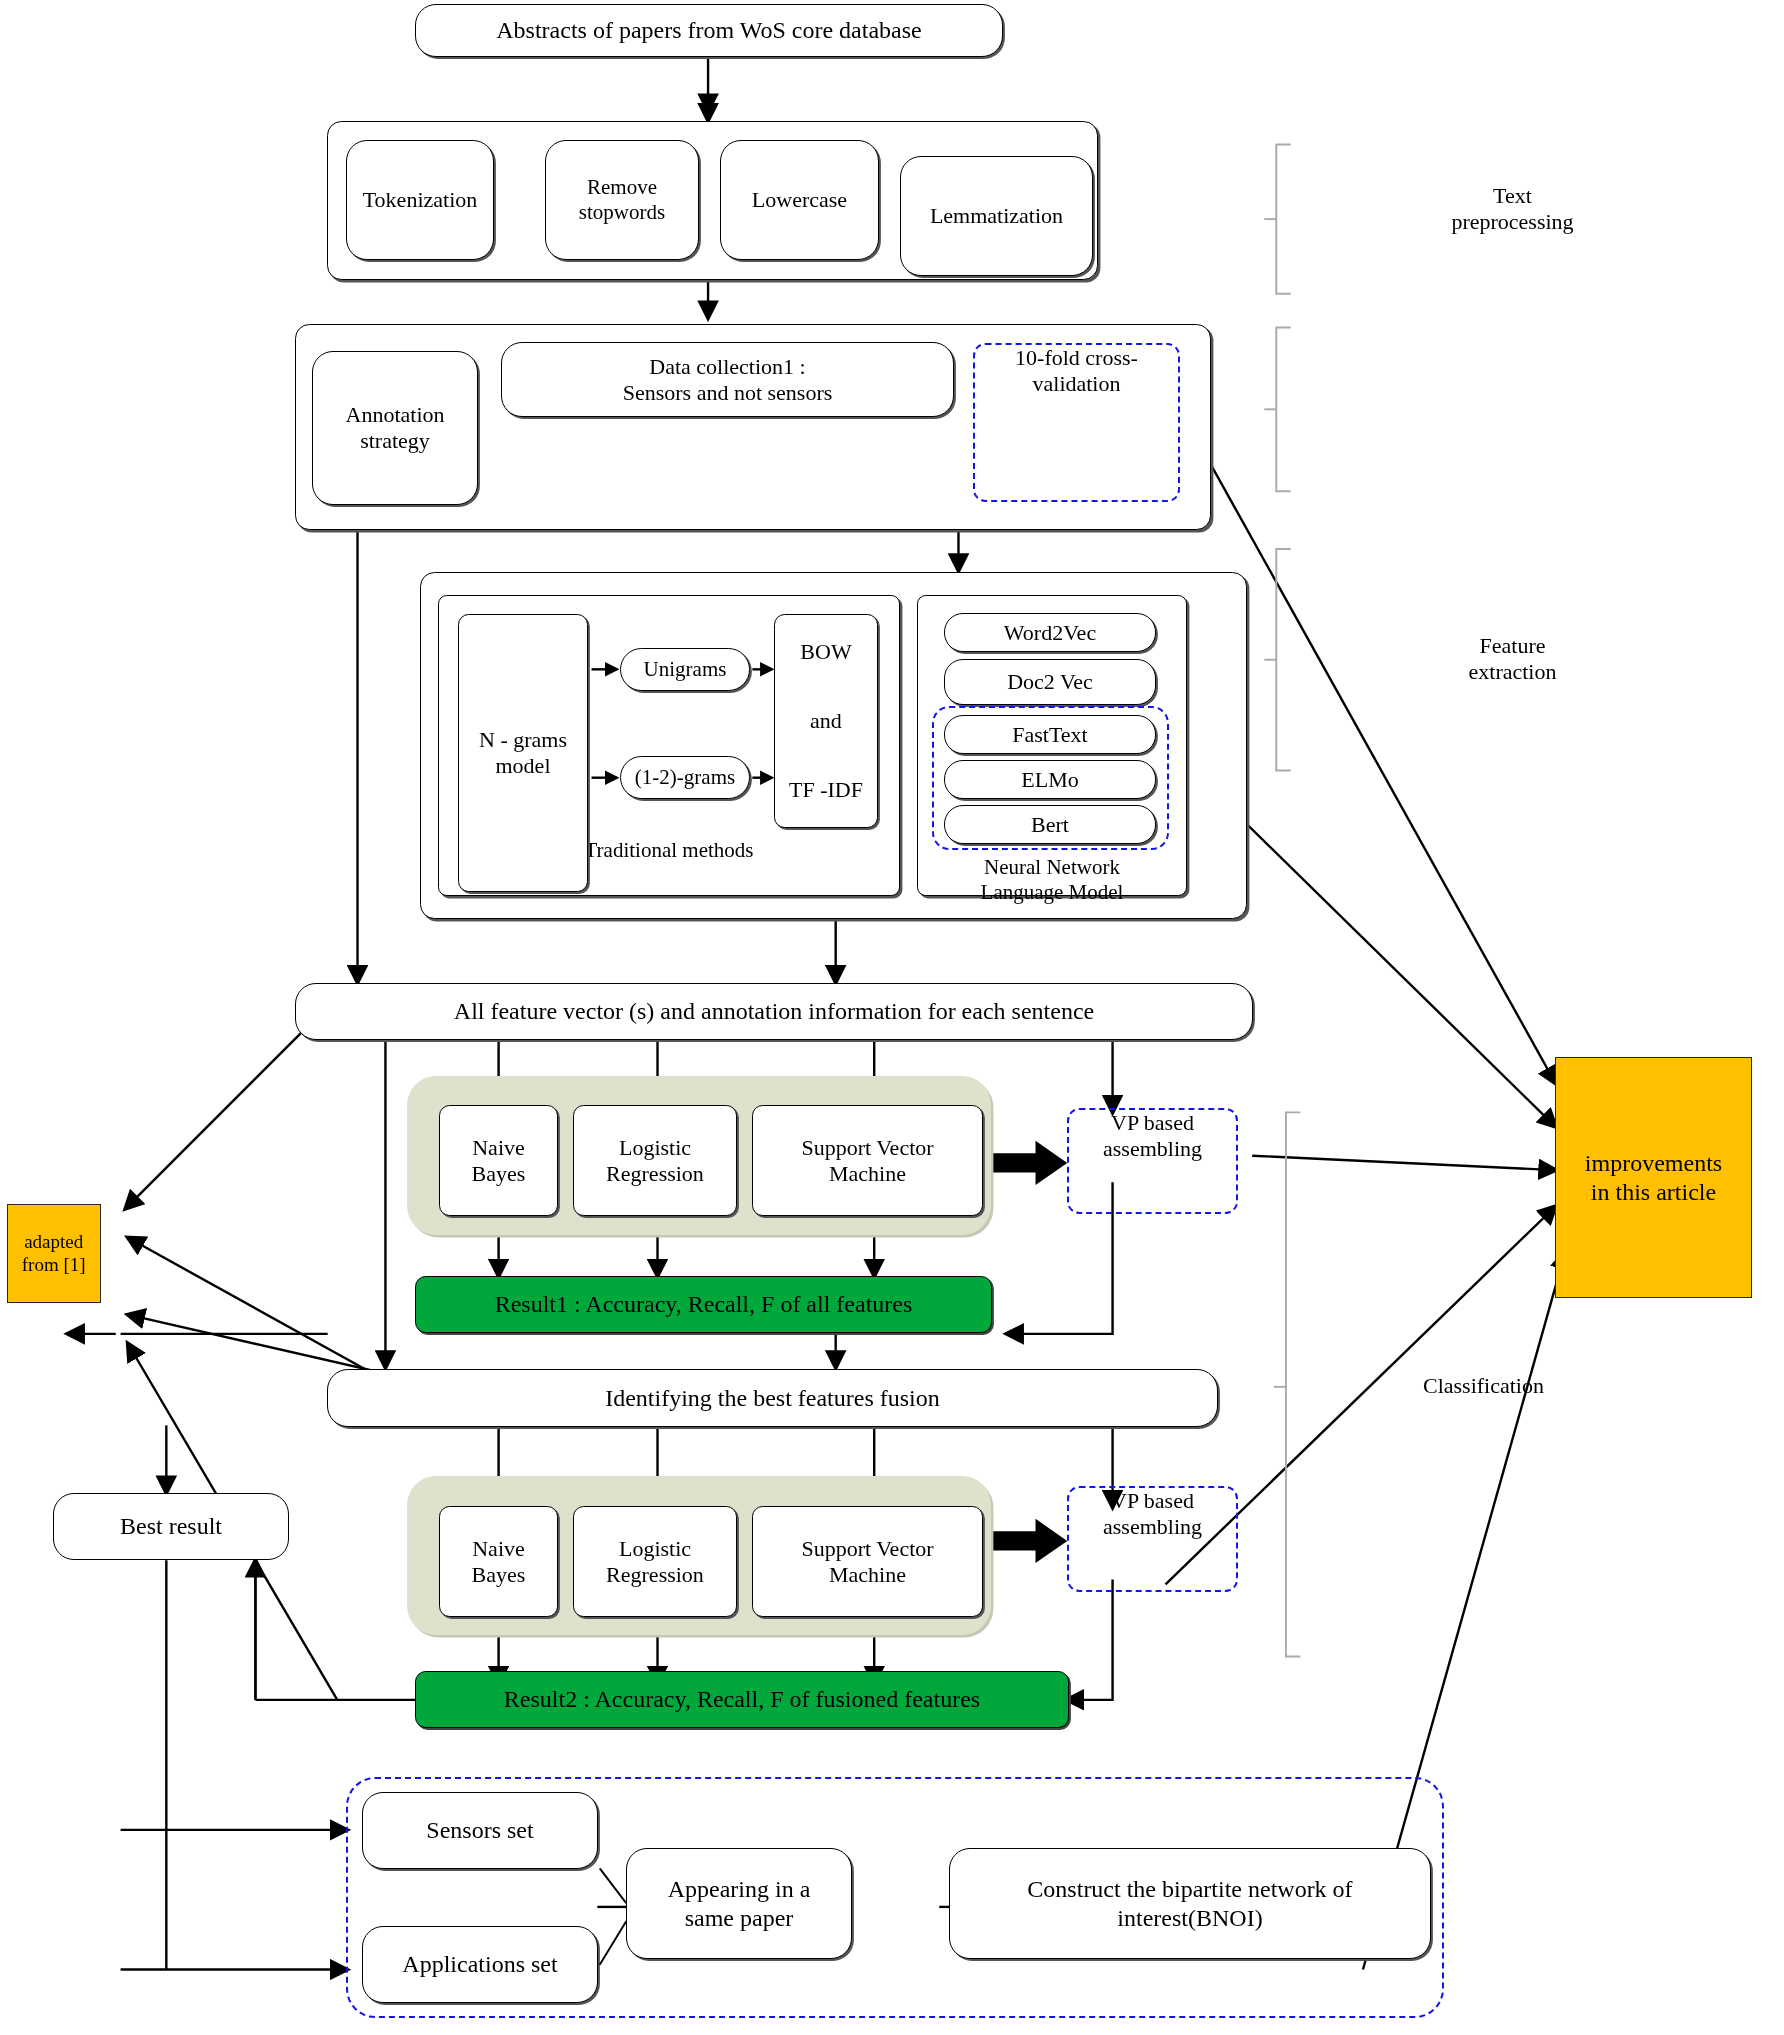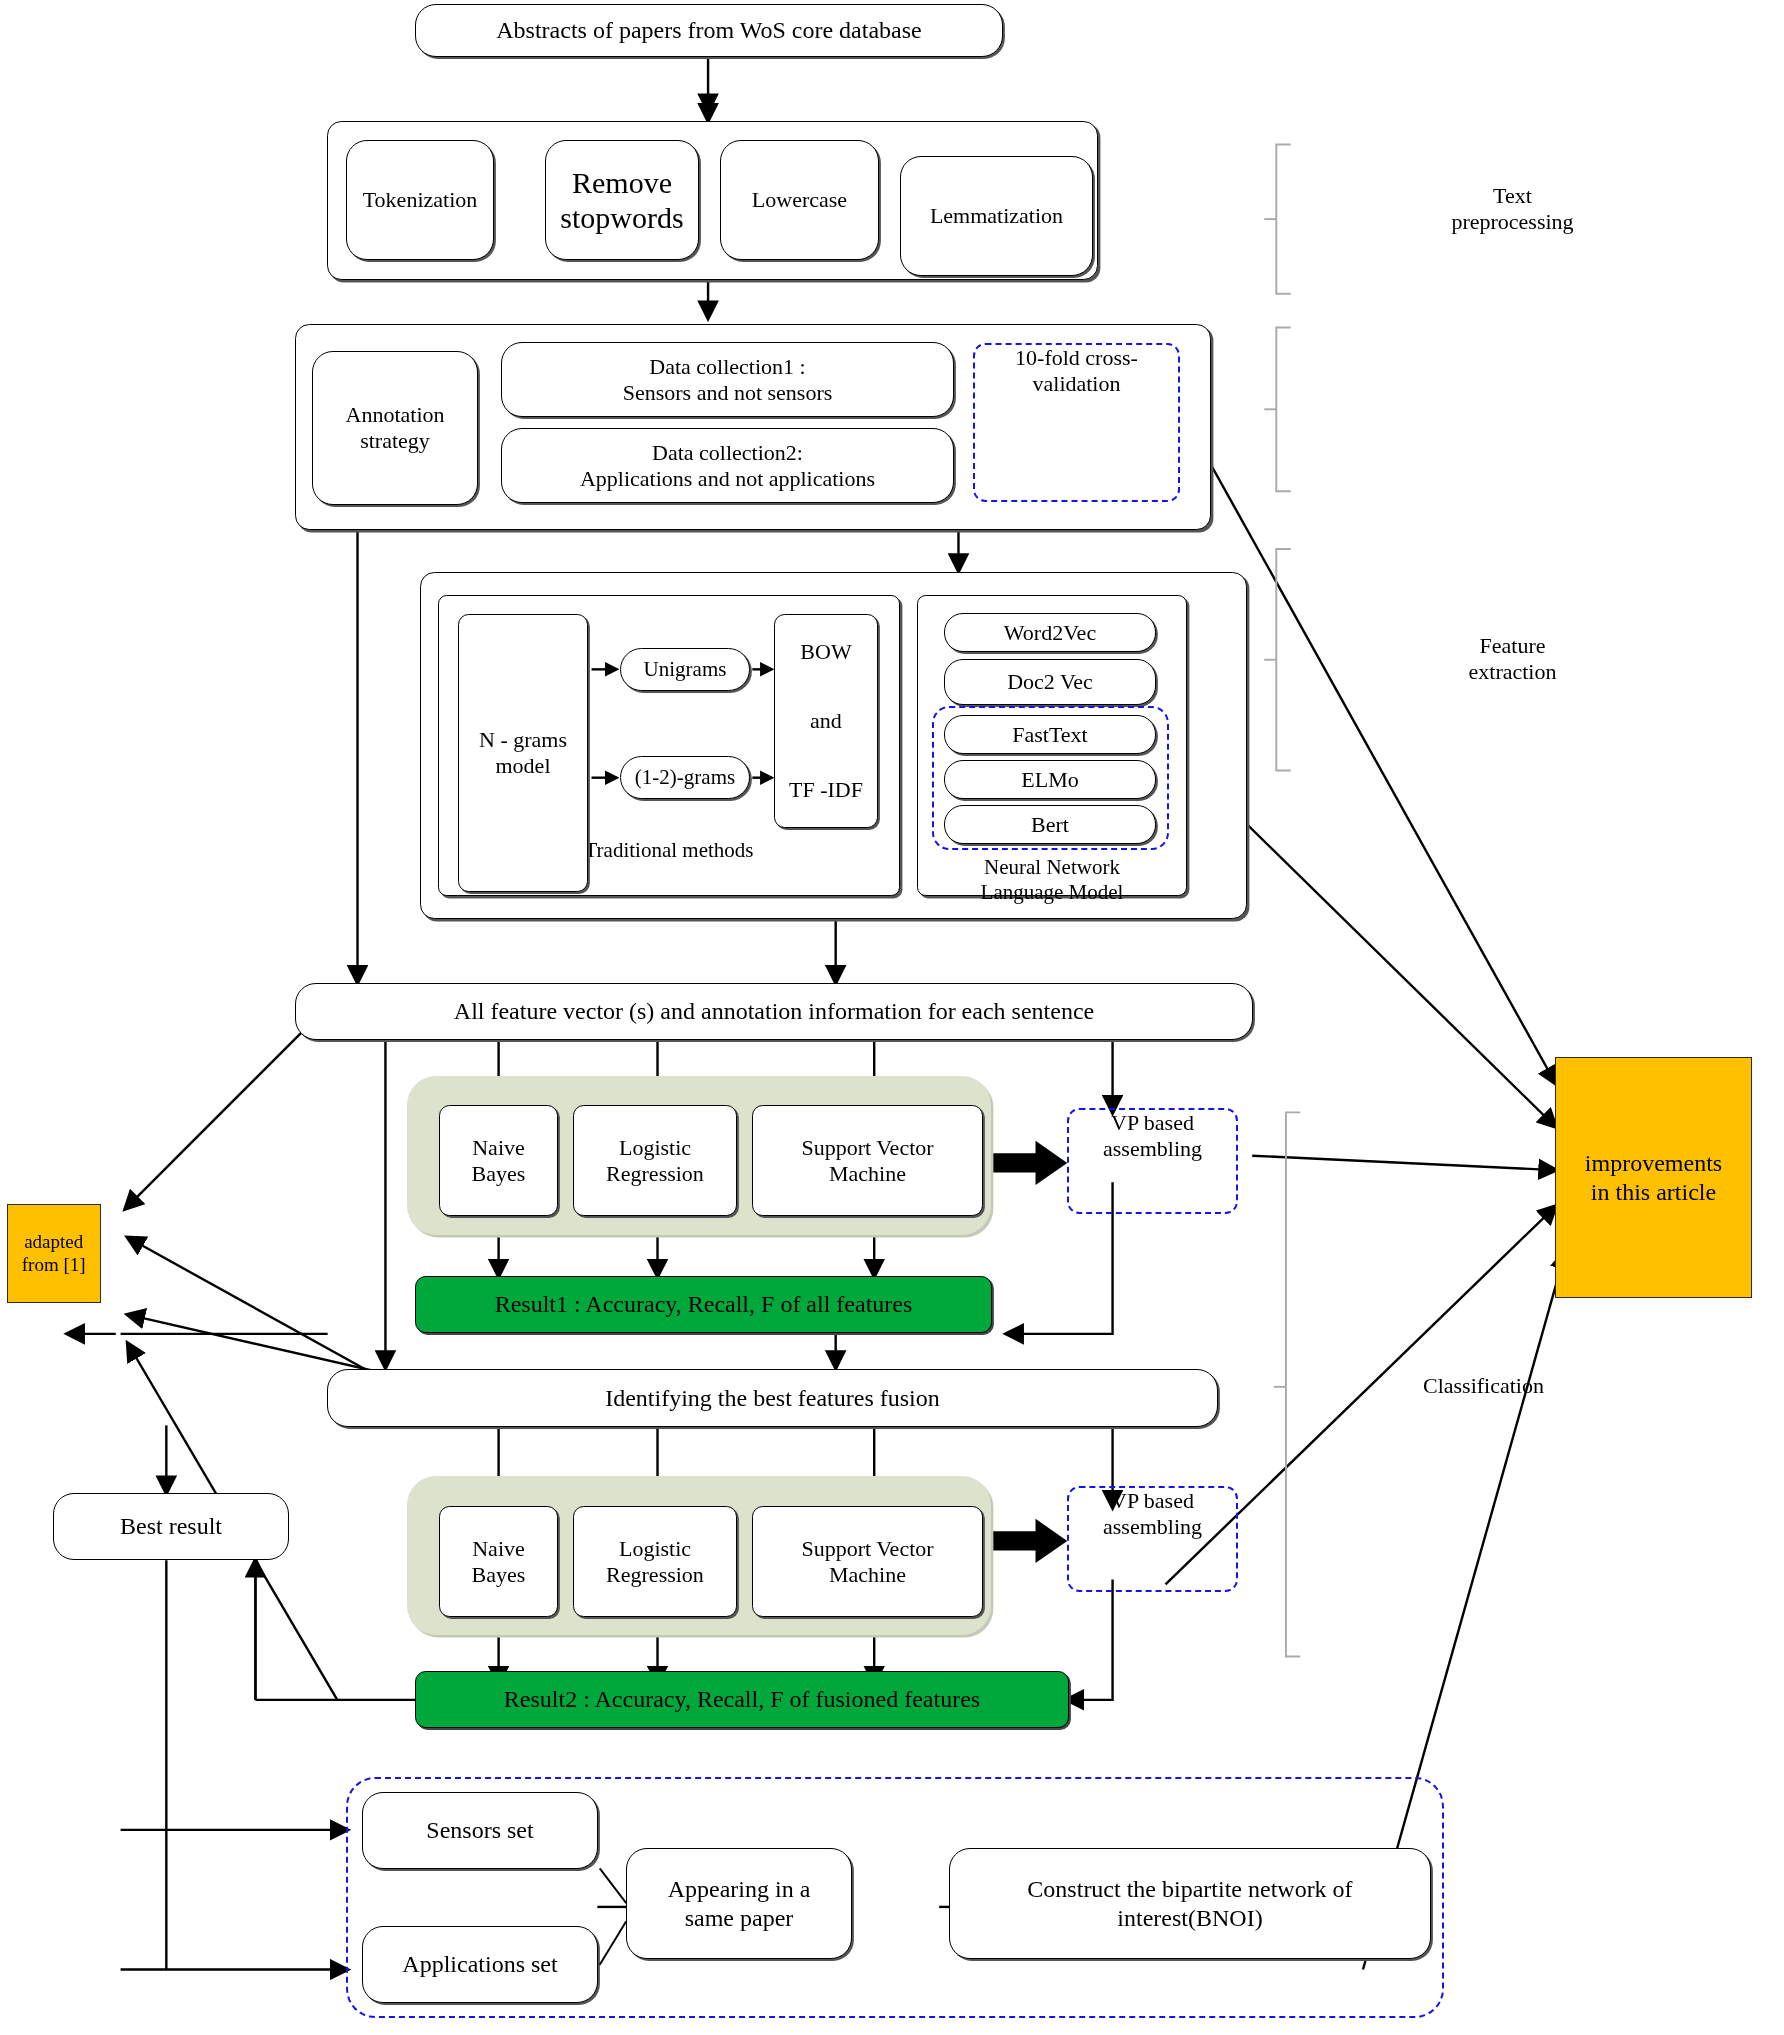--- a/index.html
+++ b/index.html
@@ -170,44 +170,40 @@
 
   <div class="node" style="left:415px;top:3.9px;width:588px;height:53px;font-size:24px;">
     <span>Abstracts of papers from WoS core database</span>
   </div>
 
   <div class="container" style="left:327px;top:121px;width:771px;height:159px;">
   </div>
   <div class="node" style="left:346px;top:140px;width:148px;height:120px;font-size:22px;">
     <span>Tokenization</span>
   </div>
-  <div class="node" style="left:545px;top:140px;width:154px;height:120px;font-size:30px;flex-direction:column;">
+  <div class="node" style="left:545px;top:140px;width:154px;height:120px;font-size:21px;flex-direction:column;">
     <span>Remove</span>
     <span>stopwords</span>
   </div>
   <div class="node" style="left:720px;top:140px;width:159px;height:120px;font-size:22px;">
     <span>Lowercase</span>
   </div>
   <div class="node" style="left:900px;top:156px;width:193px;height:120px;font-size:22px;">
     <span>Lemmatization</span>
   </div>
 
   <div class="container" style="left:295px;top:324px;width:916px;height:206px;">
   </div>
   <div class="node" style="left:312px;top:351px;width:166px;height:154px;font-size:22px;flex-direction:column;">
     <span>Annotation</span>
     <span>strategy</span>
   </div>
   <div class="node" style="left:501px;top:342px;width:453px;height:75px;font-size:22px;flex-direction:column;">
     <span>Data collection1 :</span>
     <span>Sensors and not sensors</span>
-  </div>
-  <div class="node" style="left:501px;top:428px;width:453px;height:75px;font-size:22px;flex-direction:column;">
-    <span>Data collection2:</span>
-    <span>Applications and not applications</span>
   </div>
   <div class="dash" style="left:973px;top:343px;width:207px;height:159px;font-size:22px;flex-direction:column;">
     <span>10-fold cross-</span>
     <span>validation</span>
   </div>
 
   <div class="container" style="left:420px;top:572px;width:827px;height:347px;">
   </div>
 
   <div class="container" style="left:438px;top:595px;width:462px;height:301px;border-radius:8.7px;">

